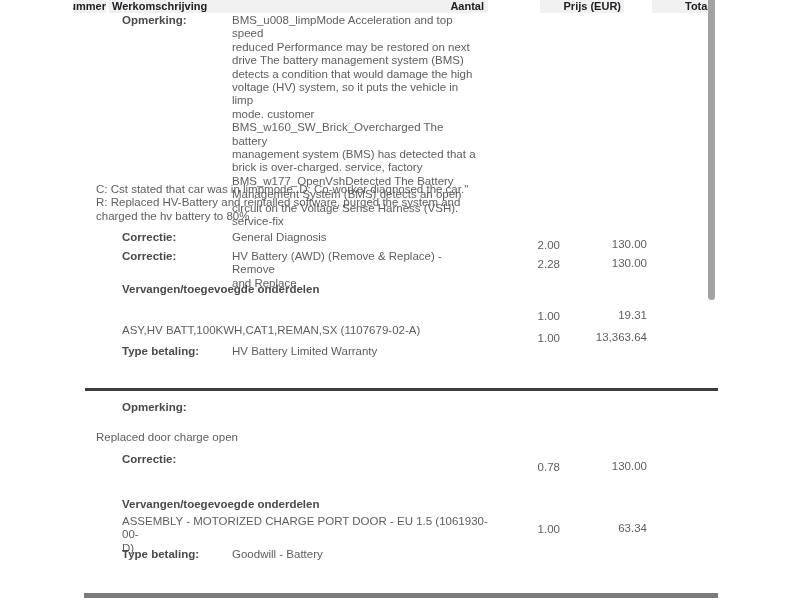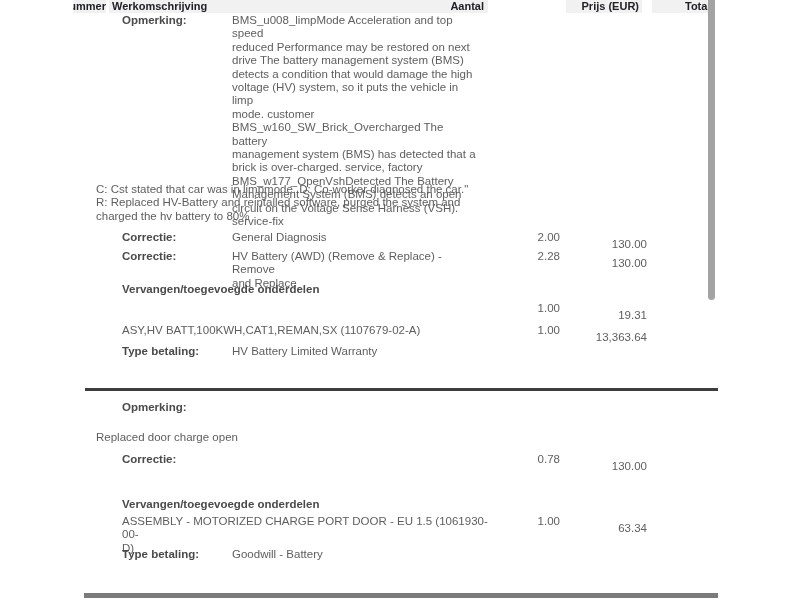--- a/index.html
+++ b/index.html
@@ -11,37 +11,37 @@
   .abs{position:absolute;}
   .pre{white-space:pre-line;}
   .hdr-cell{position:absolute;top:0;height:13px;background:#f1f1f2;color:#202124;
     font-weight:bold;font-size:11px;line-height:13px;}
   .clip-left{direction:rtl;overflow:hidden;white-space:nowrap;text-align:right;}
   .clip-right{overflow:hidden;white-space:nowrap;}
   .label{font-weight:bold;color:#4a4a4a;}
   .bold{font-weight:bold;color:#4a4a4a;}
   .desc{width:245px;}
   .partdesc{width:372px;}
-  .qty{left:460px;width:100px;text-align:right;}
+  .qty{left:460px;width:100px;text-align:right;margin-top:8px;}
   .price{left:565px;width:82px;text-align:right;margin-top:7px;}
   .divider{left:85px;width:633px;height:3px;background:#3d3d3d;}
   .bottombar{left:84px;width:634px;height:5px;background:#7b7b7b;}
   .scrollbar{left:708px;top:0;width:7px;height:300px;background:#a3a3a3;border-radius:0 0 4px 4px;}
 </style>
 </head>
 <body>
 
 <div class="page">
 
   <div class="hdr-cell clip-left" style="left:73px;width:33px;">Nummer</div>
   <div class="hdr-cell" style="left:109px;width:379px;">
     <span class="abs" style="left:3px;top:0;">Werkomschrijving</span>
     <span class="abs" style="right:4px;top:0;">Aantal</span>
   </div>
-  <div class="hdr-cell" style="left:566px;width:76px;text-align:right;padding-right:0;">
+  <div class="hdr-cell" style="left:540px;width:76px;text-align:right;padding-right:8px;">
     <span class="abs" style="right:3px;top:0;">Prijs (EUR)</span>
   </div>
   <div class="hdr-cell clip-right" style="left:652px;width:62px;padding-left:0;">
     <span class="abs clip-right" style="left:33px;width:29px;">Totaal (EUR)</span>
   </div>
 
   <div class="abs label" style="left:122px;top:14px;">Opmerking:</div>
   <div class="abs pre desc" style="left:232px;top:14px;">BMS_u008_limpMode Acceleration and top speed
 reduced Performance may be restored on next
 drive The battery management system (BMS)

